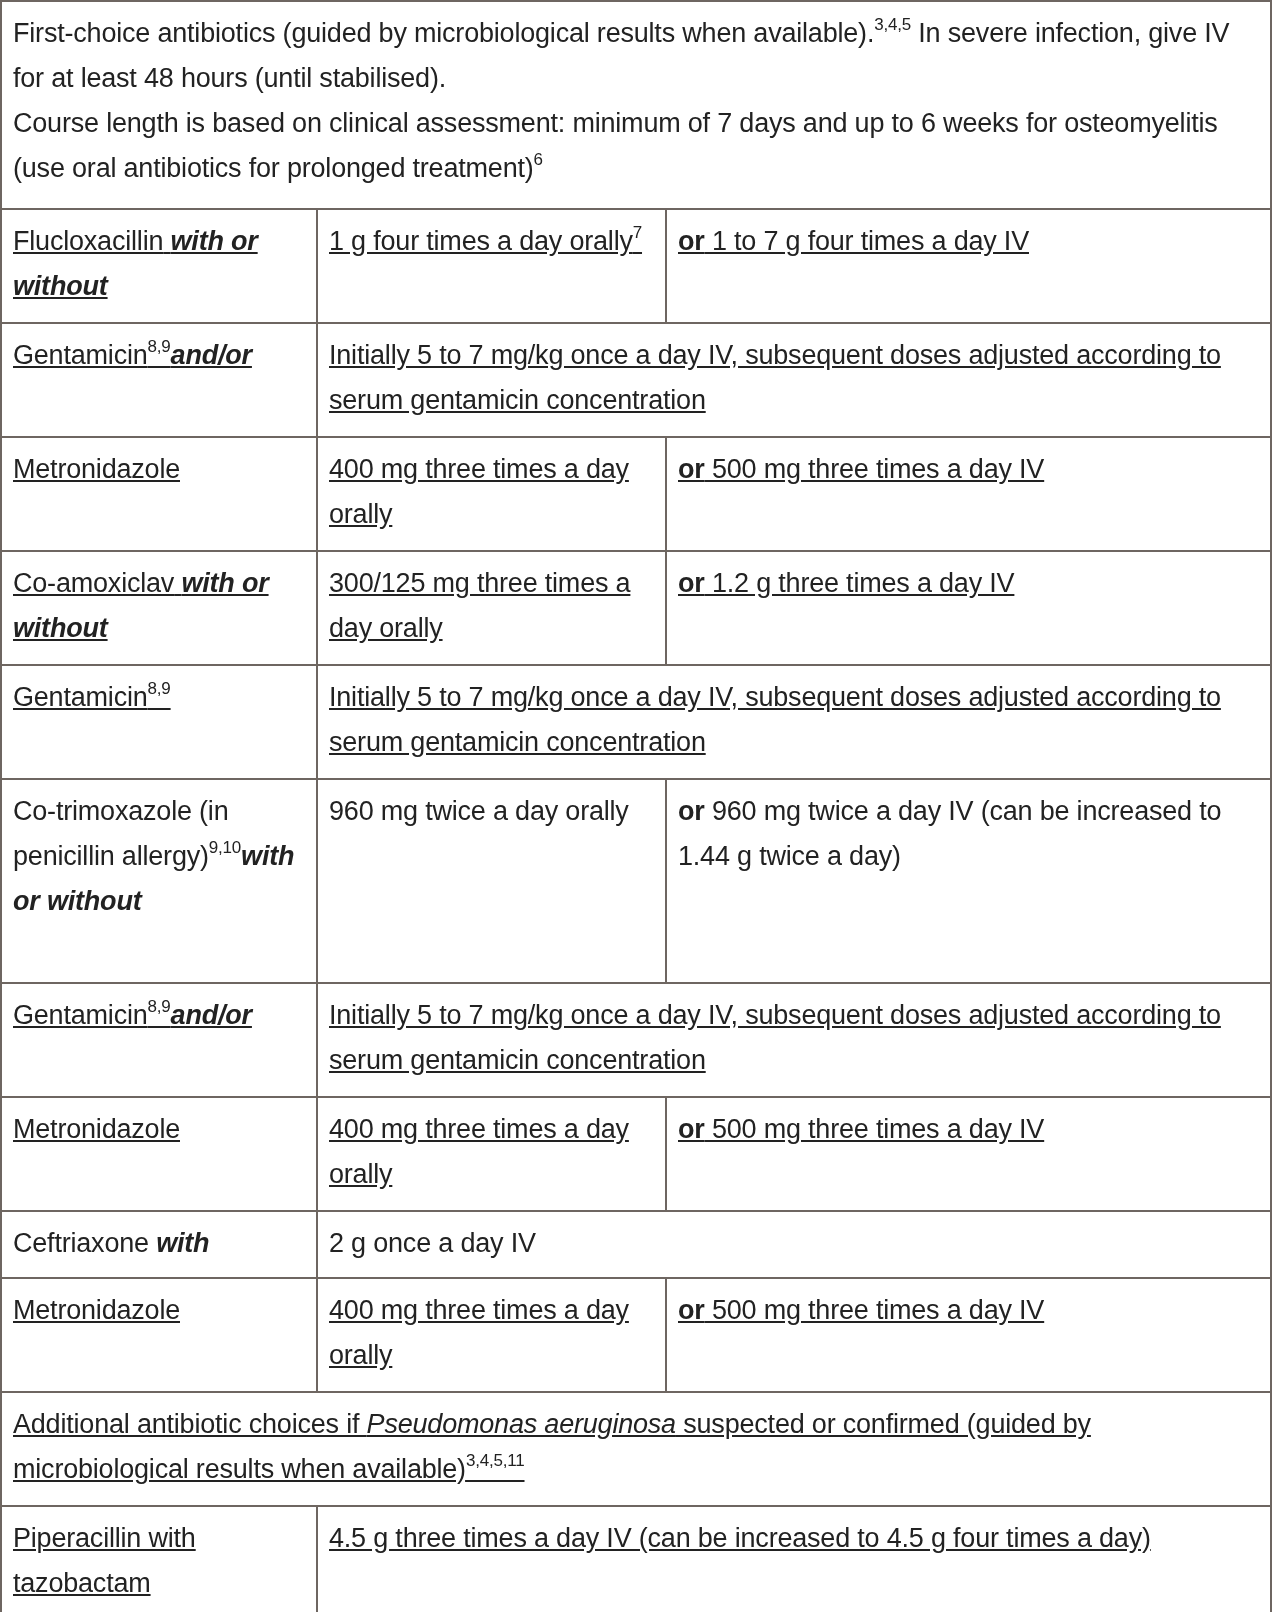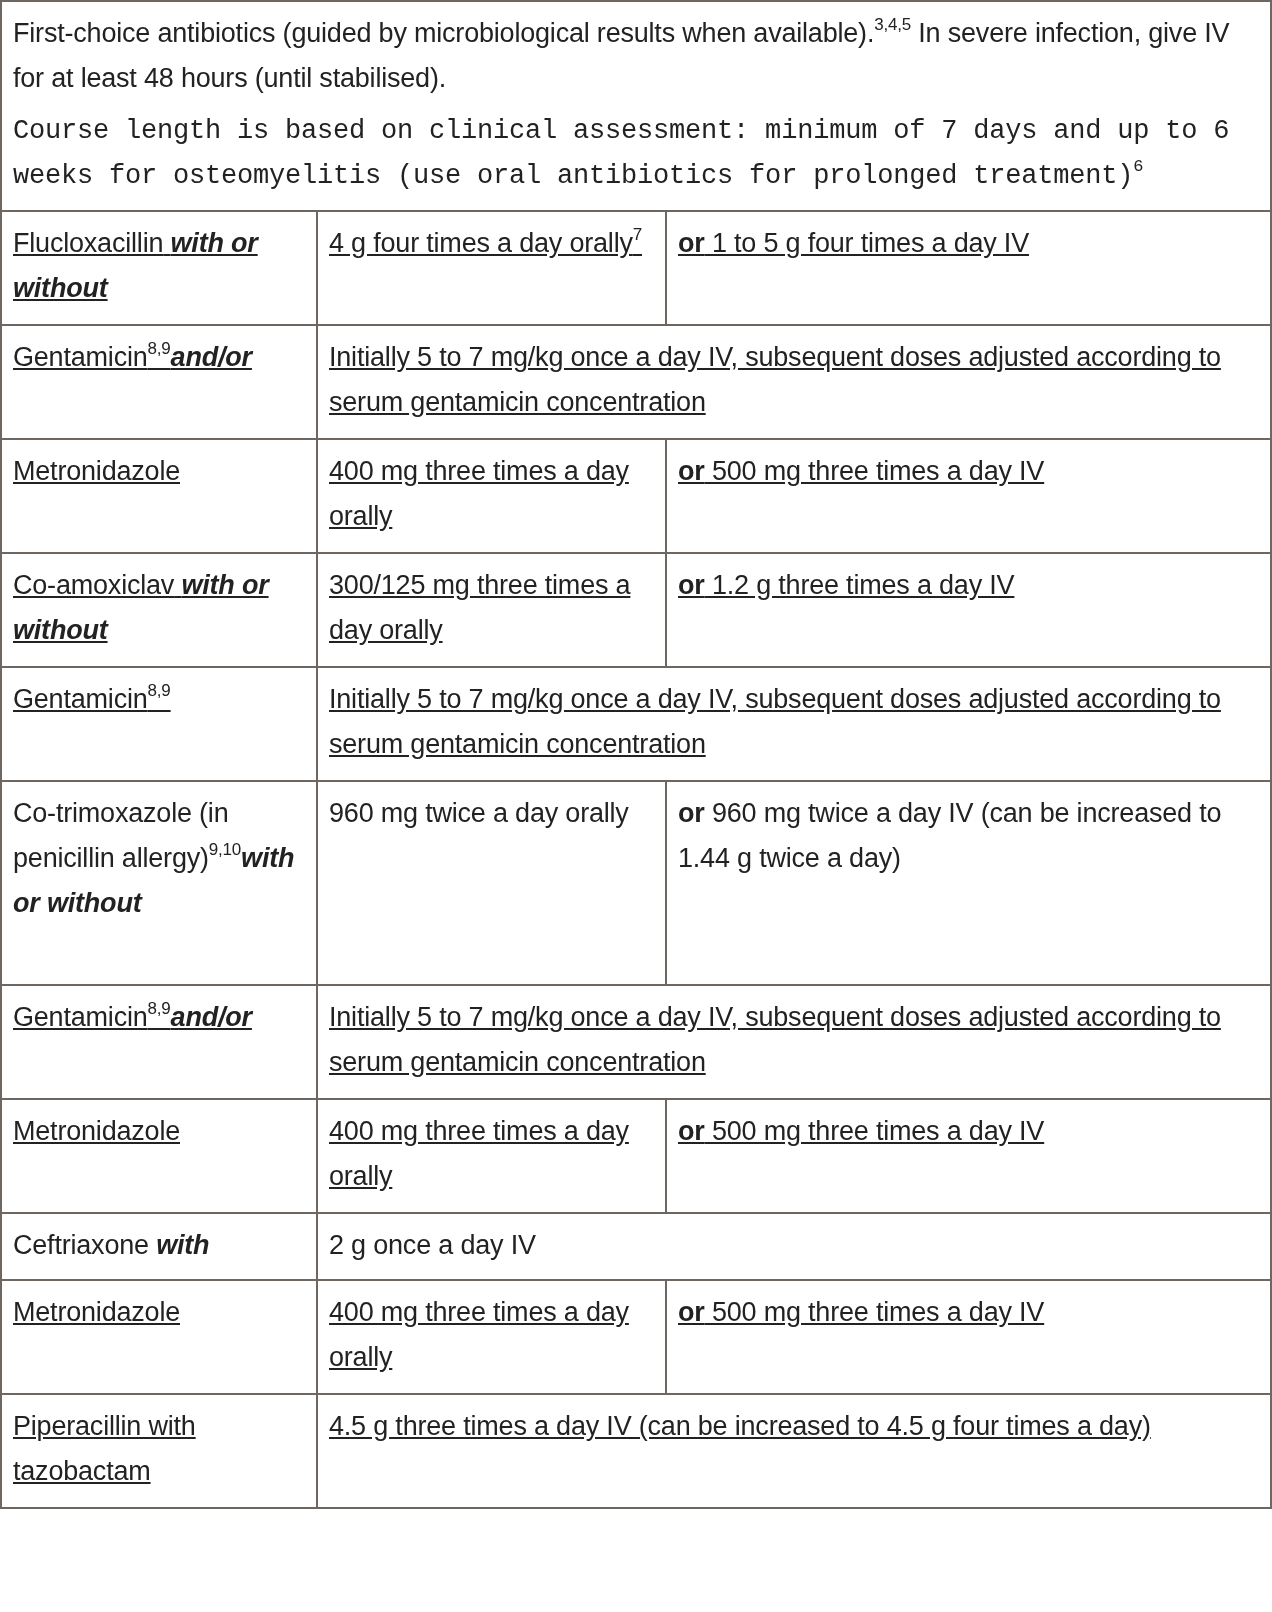--- a/index.html
+++ b/index.html
@@ -21,21 +21,21 @@
     letter-spacing: -0.2px;
   }
   col.c1 { width: 316px; }
   col.c2 { width: 349px; }
   col.c3 { width: 605px; }
   .bi { font-weight: bold; font-style: italic; }
   .b { font-weight: bold; }
   .i { font-style: italic; }
   sup { font-size: 17px; line-height: 0; vertical-align: 12px; }
   .hdr p { margin: 0; }
-  .hdr p + p { margin-top: 8px; font-family: Liberation Mono, monospace; }
+  .hdr p + p { margin-top: 0; }
   tr.h2 td { height: 92px; text-decoration: underline; }
   tr.h1 td { height: 45px; margin-left: 28px; }
   tr.h4 td { height: 182px; }
   tr.hdrrow td { height: 186px; }
 </style>
 </head>
 <body>
 
 <table class="rx">
   <colgroup>
@@ -46,22 +46,22 @@
   <tbody>
     <tr class="hdrrow">
       <td colspan="3" class="hdr">
         <p><span>First-choice antibiotics (guided by microbiological results when available).</span><sup>3,4,5</sup><span> In severe infection, give IV for at least 48 hours (until stabilised).</span></p>
         <p><span>Course length is based on clinical assessment: minimum of 7 days and up to 6 weeks for osteomyelitis (use oral antibiotics for prolonged treatment)</span><sup>6</sup></p>
       </td>
     </tr>
 
     <tr class="h2">
       <td><span>Flucloxacillin</span> <span class="bi">with or without</span></td>
-      <td><span>4 g four times a day orally</span><sup>7</sup></td>
-      <td><span class="b">or</span><span> 1 to 5 g four times a day IV</span></td>
+      <td><span>1 g four times a day orally</span><sup>7</sup></td>
+      <td><span class="b">or</span><span> 1 to 7 g four times a day IV</span></td>
     </tr>
 
     <tr class="h2">
       <td><span>Gentamicin</span><sup>8,9</sup><span class="bi">and/or</span></td>
       <td colspan="2"><span>Initially 5 to 7 mg/kg once a day IV, subsequent doses adjusted according to serum gentamicin concentration</span></td>
     </tr>
 
     <tr class="h2">
       <td><span>Metronidazole</span></td>
       <td><span>400 mg three times a day orally</span></td>
@@ -100,19 +100,22 @@
       <td><span>Ceftriaxone</span> <span class="bi">with</span></td>
       <td colspan="2"><span>2 g once a day IV</span></td>
     </tr>
 
     <tr class="h2">
       <td><span>Metronidazole</span></td>
       <td><span>400 mg three times a day orally</span></td>
       <td><span class="b">or</span><span> 500 mg three times a day IV</span></td>
     </tr>
 
+    <tr class="h2">
+      <td colspan="3"><span>Additional antibiotic choices if </span><span class="i">Pseudomonas aeruginosa</span><span> suspected or confirmed (guided by microbiological results when available)</span><sup>3,4,5,11</sup></td>
+    </tr>
 
     <tr class="h2">
       <td><span>Piperacillin with tazobactam</span></td>
       <td colspan="2"><span>4.5 g three times a day IV (can be increased to 4.5 g four times a day)</span></td>
     </tr>
   </tbody>
 </table>
 
 </body></html>

